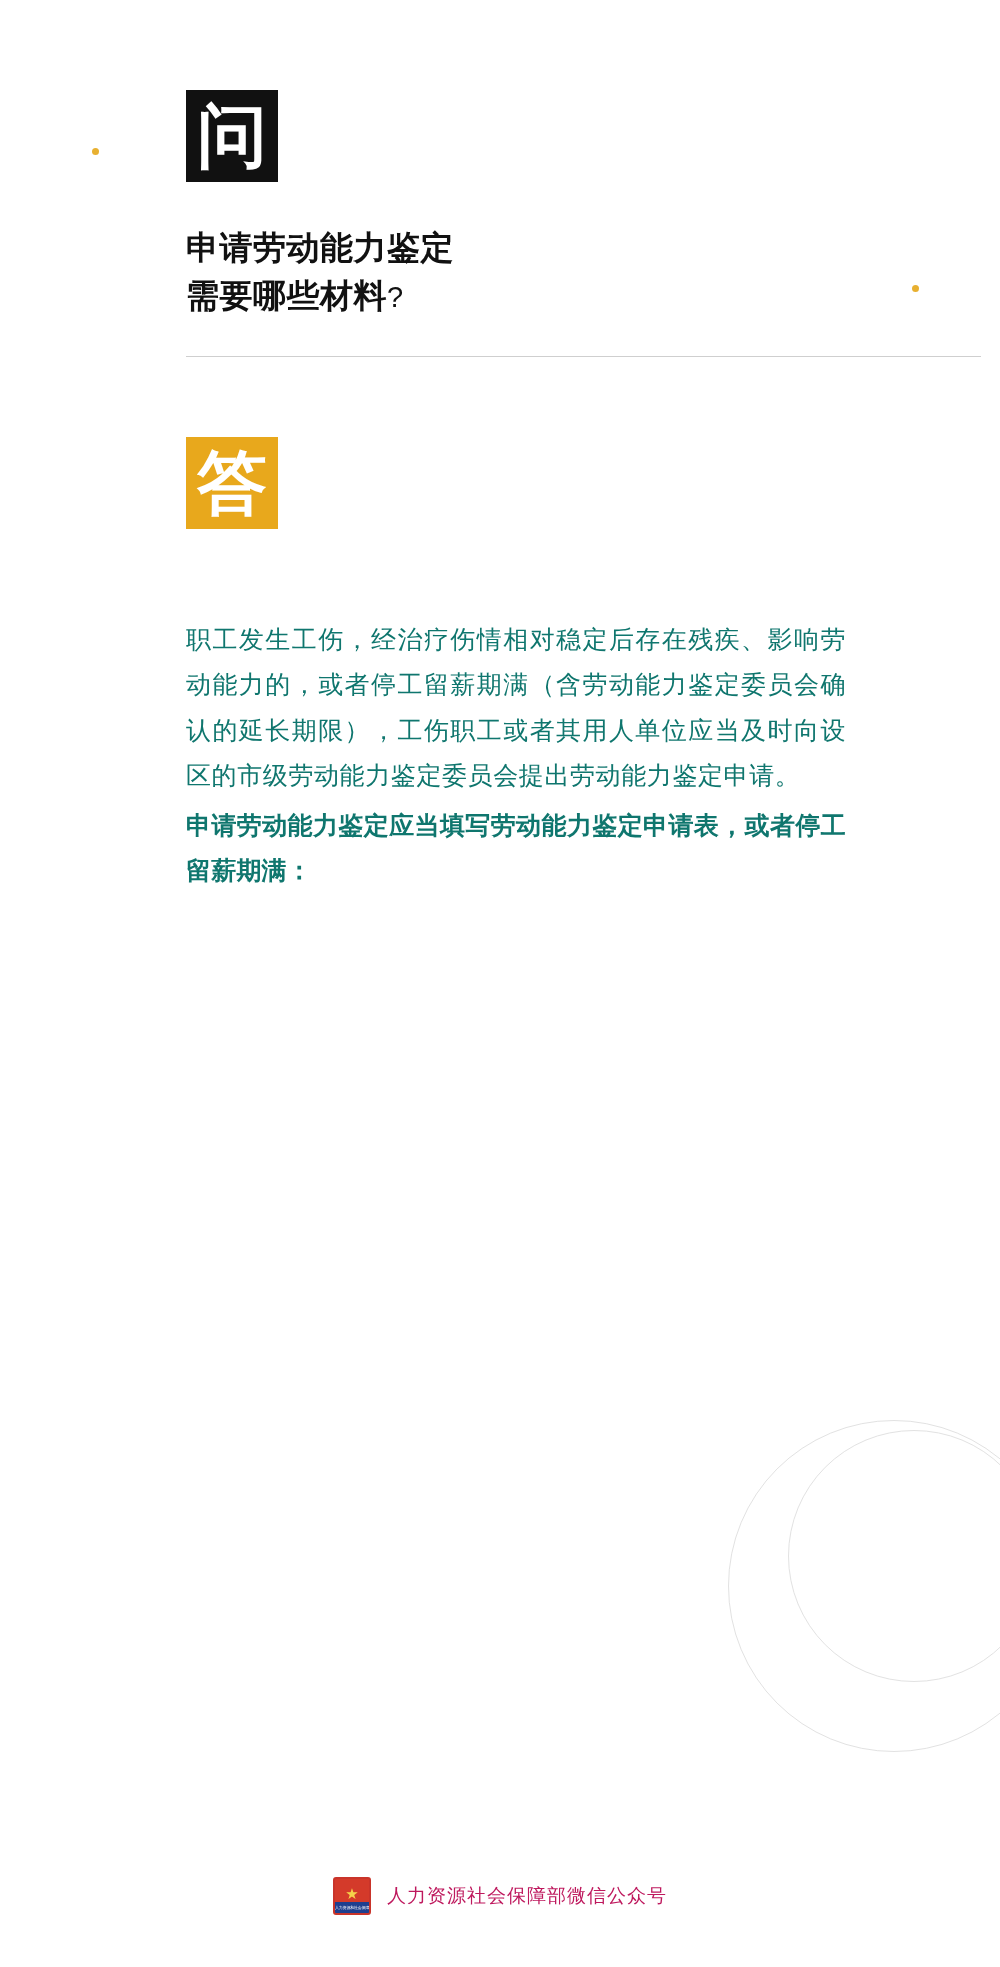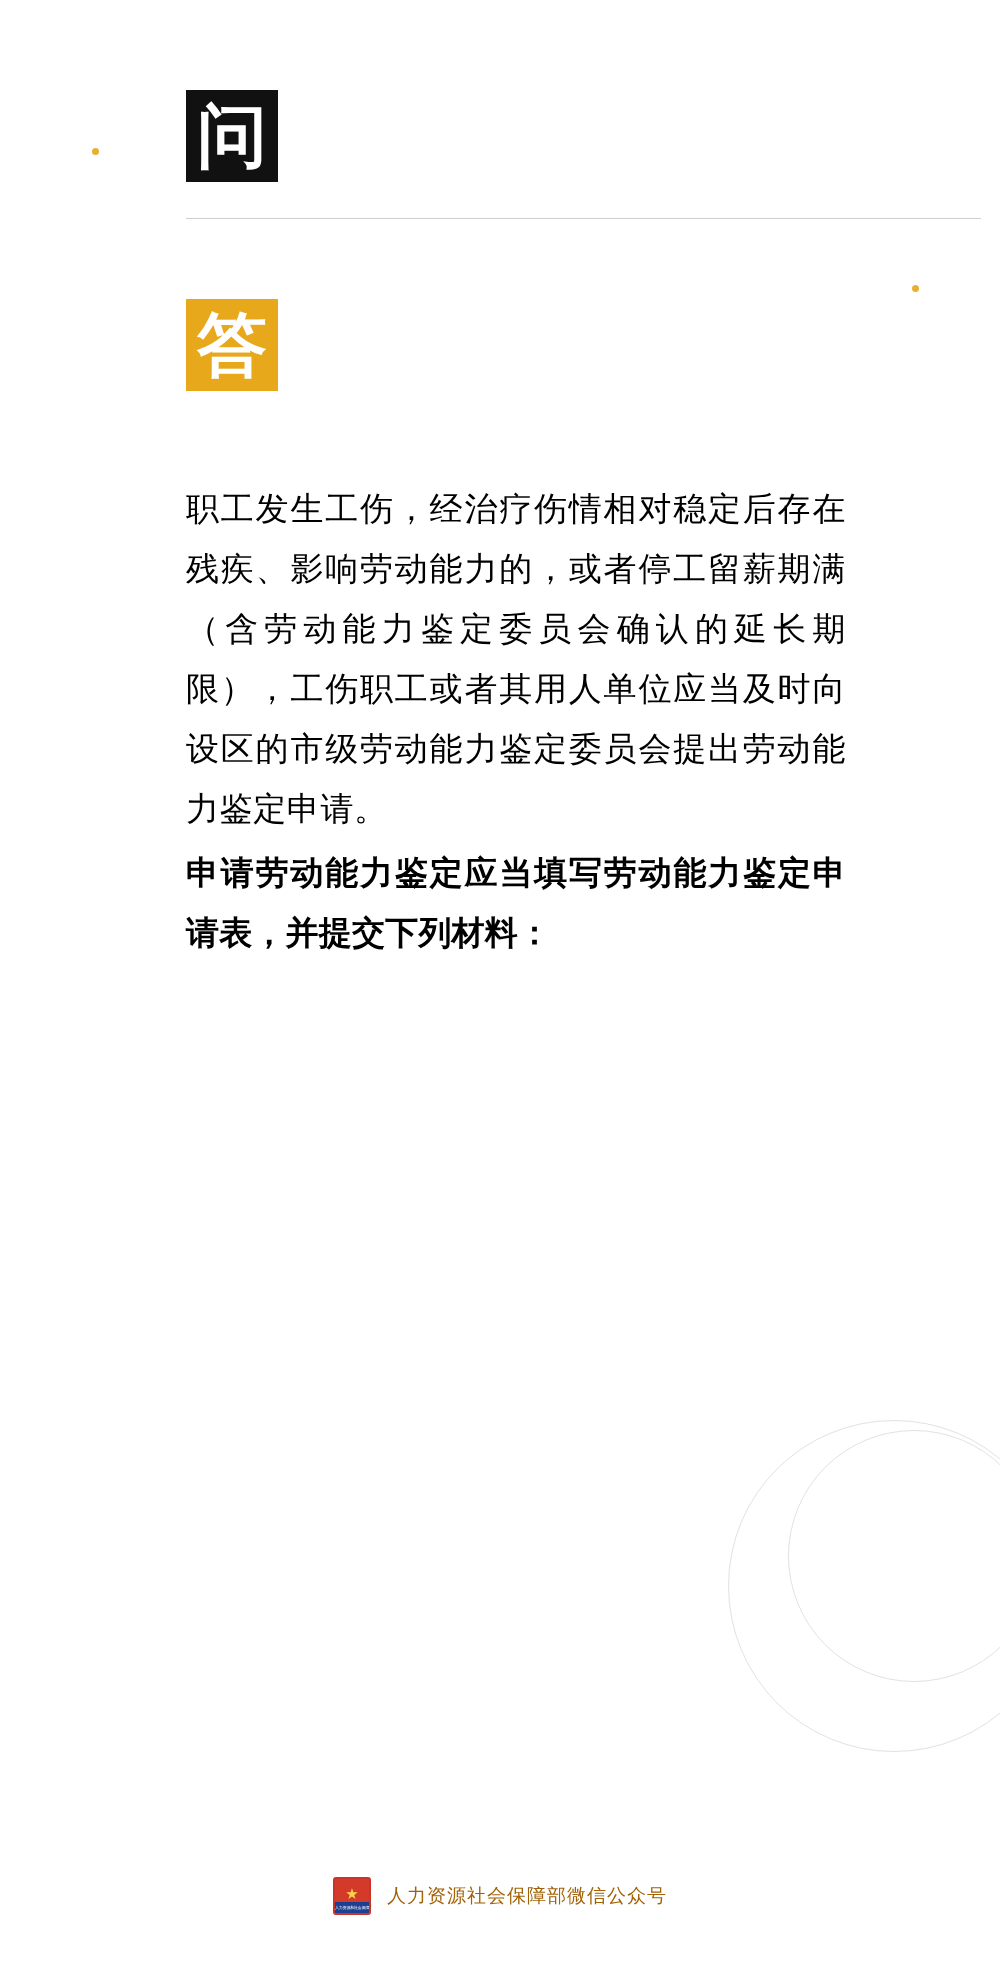--- a/index.html
+++ b/index.html
@@ -102,23 +102,23 @@
     text-align: center;
     font-weight: 700;
     font-family: "DejaVu Sans", "Liberation Sans", sans-serif;
   }
 
   .body-text {
     margin-top: 88px;
     width: 660px;
   }
   .para {
-    font-size: 33px;
+    font-size: 25px;
     line-height: 1.82;
-    color: #000000;
+    color: #0f766e;
     letter-spacing: 0.6px;
     text-align: justify;
     margin: 0 0 4px 0;
   }
   .para.bold {
     font-weight: 700;
     font-family: "DejaVu Serif", "Liberation Serif", serif;
     letter-spacing: 0.2px;
   }
 
@@ -160,47 +160,51 @@
     color: #ffffff;
     font-size: 4px;
     line-height: 11px;
     text-align: center;
     letter-spacing: -0.2px;
     overflow: hidden;
     white-space: nowrap;
   }
   .footer-text {
     font-size: 19px;
-    color: #a16207;
+    color: #be185d;
     letter-spacing: 1px;
   }
 </style>
 </head>
 <body>
 
 <div class="page">
 
   <div class="dot dot-left"></div>
   <div class="dot dot-right"></div>
 
   <div class="arc arc-1"></div>
   <div class="arc arc-2"></div>
 
   <div class="content">
 
     <div class="q-badge">问</div>
 
+    <div class="q-title">
+      <div>申请劳动能力鉴定</div>
+      <div><span>需要哪些材料</span><span class="q-mark">?</span></div>
+    </div>
 
     <div class="divider"></div>
 
     <div class="a-badge">答</div>
 
     <div class="body-text">
       <p class="para">职工发生工伤，经治疗伤情相对稳定后存在残疾、影响劳动能力的，或者停工留薪期满（含劳动能力鉴定委员会确认的延长期限），工伤职工或者其用人单位应当及时向设区的市级劳动能力鉴定委员会提出劳动能力鉴定申请。</p>
-      <p class="para bold">申请劳动能力鉴定应当填写劳动能力鉴定申请表，并提交下列材料：</p>
+      <p class="para bold">申请劳动能力鉴定应当填写劳动能力鉴定申请表，或者停工留薪期满：</p>
     </div>
 
   </div>
 
   <div class="footer">
     <div class="footer-logo">
       <div class="emblem">★</div>
       <div class="band">人力资源和社会保障部</div>
     </div>
     <div class="footer-text">人力资源社会保障部微信公众号</div>

